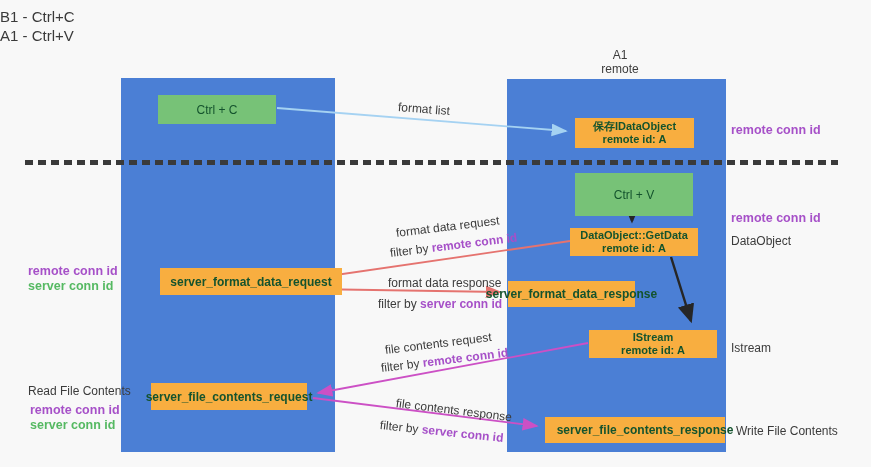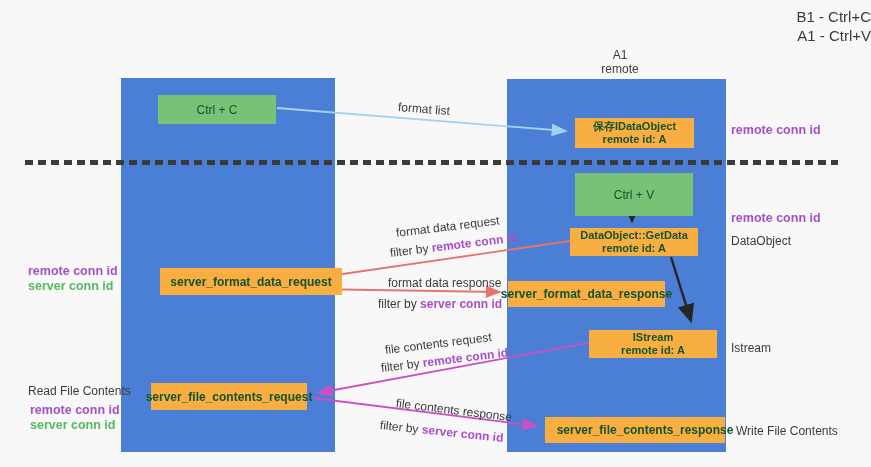--- a/index.html
+++ b/index.html
@@ -4,21 +4,21 @@
 <style>
   html,body { margin:0; padding:0; }
   .canvas {
     position:relative; width:871px; height:467px; overflow:hidden;
     background: var(--background, #f8f8f8);
     font-family: "Liberation Sans", sans-serif;
     color:#3d3d3d;
   }
   .title {
     position:absolute; top:7px; left:0; width:100%;
-    text-align:right; font-size:15px; line-height:19px; color:#3a3a3a;
+    text-align:left; font-size:15px; line-height:19px; color:#3a3a3a;
   }
   .col-header {
     position:absolute; width:120px; text-align:center;
     font-size:12px; line-height:14px; color:#3d3d3d;
   }
   .column {
     position:absolute; background: var(--column-blue, #4b7fd5);
   }
   .node {
     position:absolute; display:flex; flex-direction:column;
@@ -103,21 +103,21 @@
 
   <div class="node green" style="left:575px; top:173px; width:118px; height:43px;">Ctrl + V</div>
 
   <div class="node orange two" style="left:570px; top:228px; width:128px; height:28px;">
     <span>DataObject::GetData</span>
     <span>remote id: A</span>
   </div>
 
   <div class="node orange" style="left:160px; top:268px; width:182px; height:27px;">server_format_data_request</div>
 
-  <div class="node orange" style="left:508px; top:281px; width:157px; height:26px;">server_format_data_response</div>
+  <div class="node orange" style="left:508px; top:281px; width:127px; height:26px;">server_format_data_response</div>
 
   <div class="node orange two" style="left:589px; top:330px; width:128px; height:28px;">
     <span>IStream</span>
     <span>remote id: A</span>
   </div>
 
   <div class="node orange" style="left:151px; top:383px; width:156px; height:27px;">server_file_contents_request</div>
 
   <div class="node orange" style="left:545px; top:417px; width:160px; height:26px;padding-left:20px;">server_file_contents_response</div>
 

